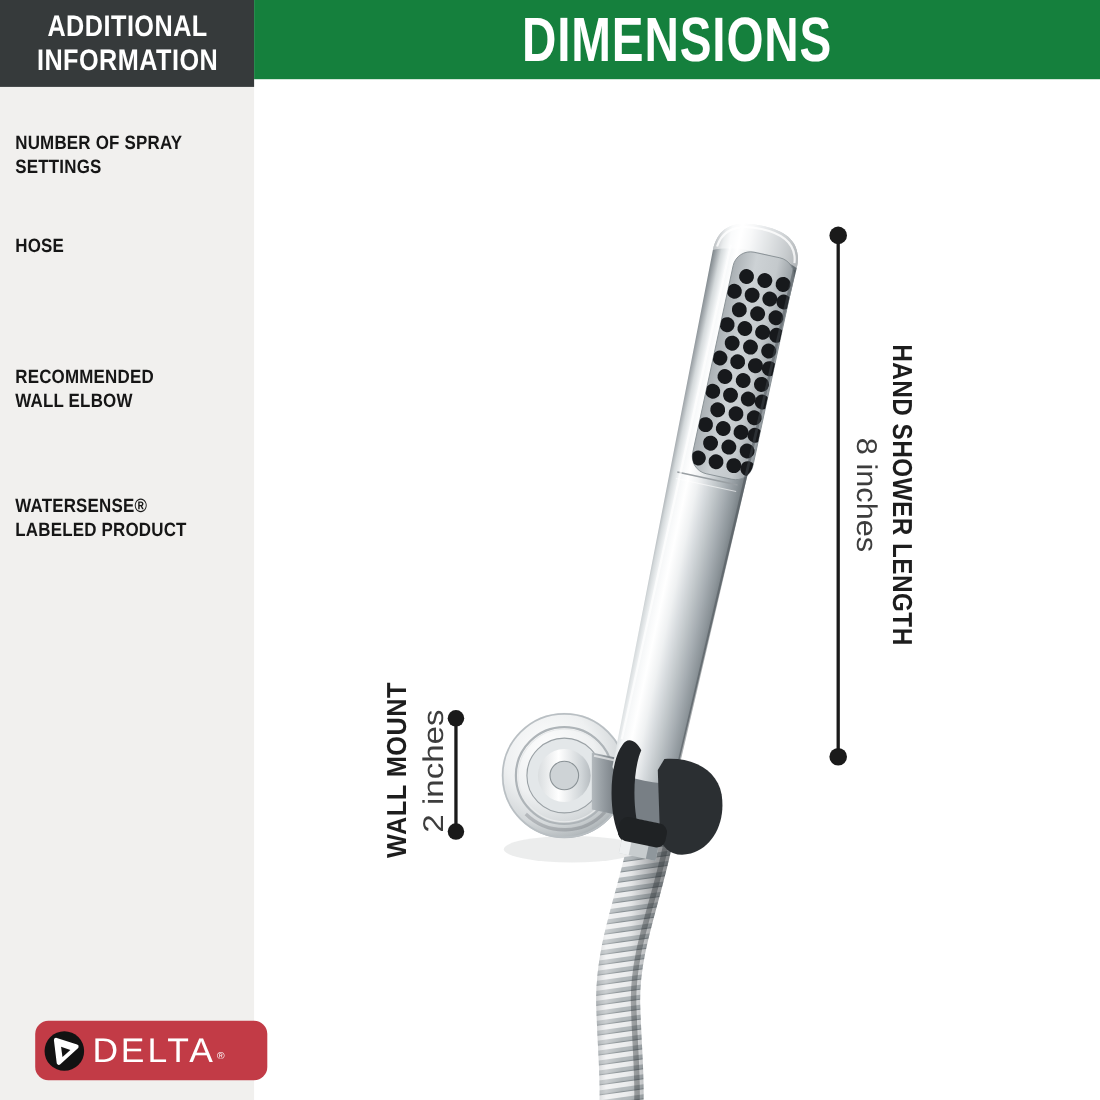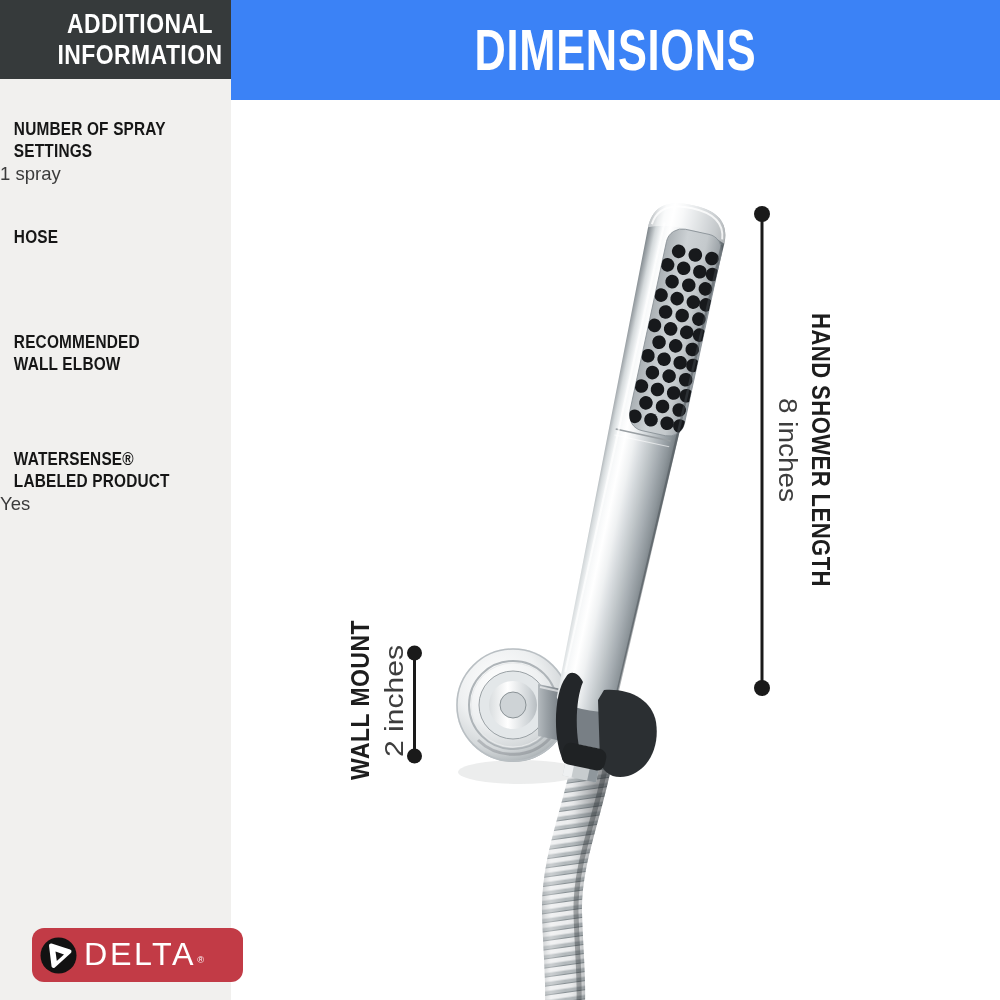--- a/index.html
+++ b/index.html
@@ -7,30 +7,30 @@
     width:1000px;height:1000px;position:relative;overflow:hidden;
     background:#ffffff;
     font-family:"Liberation Sans", sans-serif;
   }
   .sidebar{
     position:absolute;left:0;top:0;width:231px;height:1000px;
     background:#f1f0ee;
   }
   .info-box{
     position:absolute;left:0;top:0;width:231px;height:79px;
-    background:#363a3b;display:flex;align-items:center;justify-content:center;padding-left:24px;
+    background:#363a3b;display:flex;align-items:center;justify-content:center;
   }
   .info-box .condensed{
     color:#ffffff;font-weight:bold;font-size:27px;line-height:31px;
     text-align:center;white-space:pre-line;letter-spacing:.5px;
     transform:scaleX(.85);transform-origin:50% 50%;
   }
   .dim-bar{
-    position:absolute;left:231px;top:0;width:769px;height:100px;
-    background:#3b82f6;display:flex;align-items:center;justify-content:center;
+    position:absolute;left:231px;top:0;width:769px;height:72px;
+    background:#15803d;display:flex;align-items:center;justify-content:center;
   }
   .dim-bar .condensed{
     color:#ffffff;font-weight:bold;font-size:57px;letter-spacing:1px;
     transform:scaleX(.76);transform-origin:50% 50%;white-space:nowrap;
   }
   .spec{
     position:absolute;left:0;width:231px;text-align:left;
   }
   .spec .label{
     display:block;font-weight:bold;font-size:17.5px;line-height:21.5px;
@@ -68,33 +68,31 @@
 INFORMATION</span>
 </div>
 
 <div class="dim-bar">
   <span class="condensed">DIMENSIONS</span>
 </div>
 
 <div class="spec" style="top:119px">
   <span class="label">NUMBER OF SPRAY
 SETTINGS</span>
-  <span class="value">1 spray</span>
-</div>
-<div class="spec" style="top:227px">
+</div>
+<div class="spec" style="top:213px">
   <span class="label">HOSE</span>
 </div>
 <div class="spec" style="top:332px">
   <span class="label">RECOMMENDED
 WALL ELBOW</span>
 </div>
 <div class="spec" style="top:449px">
   <span class="label">WATERSENSE®
 LABELED PRODUCT</span>
-  <span class="value">Yes</span>
 </div>
 
 <div class="delta-logo" style="background: rgb(194, 59, 70);">
   <svg class="delta-badge" viewBox="0 0 37 37">
     <circle cx="18.5" cy="18.5" r="18" fill="#121212"></circle>
     <path d="M 11 8.5 L 29.5 14.5 L 13.5 29 Z" fill="#ffffff" stroke="#ffffff" stroke-width="4" stroke-linejoin="round"></path>
     <path d="M 15.5 14.5 L 24 17.5 L 16.8 24 Z" fill="#121212"></path>
   </svg>
   <span class="delta-word">
       <span>DELTA</span>

